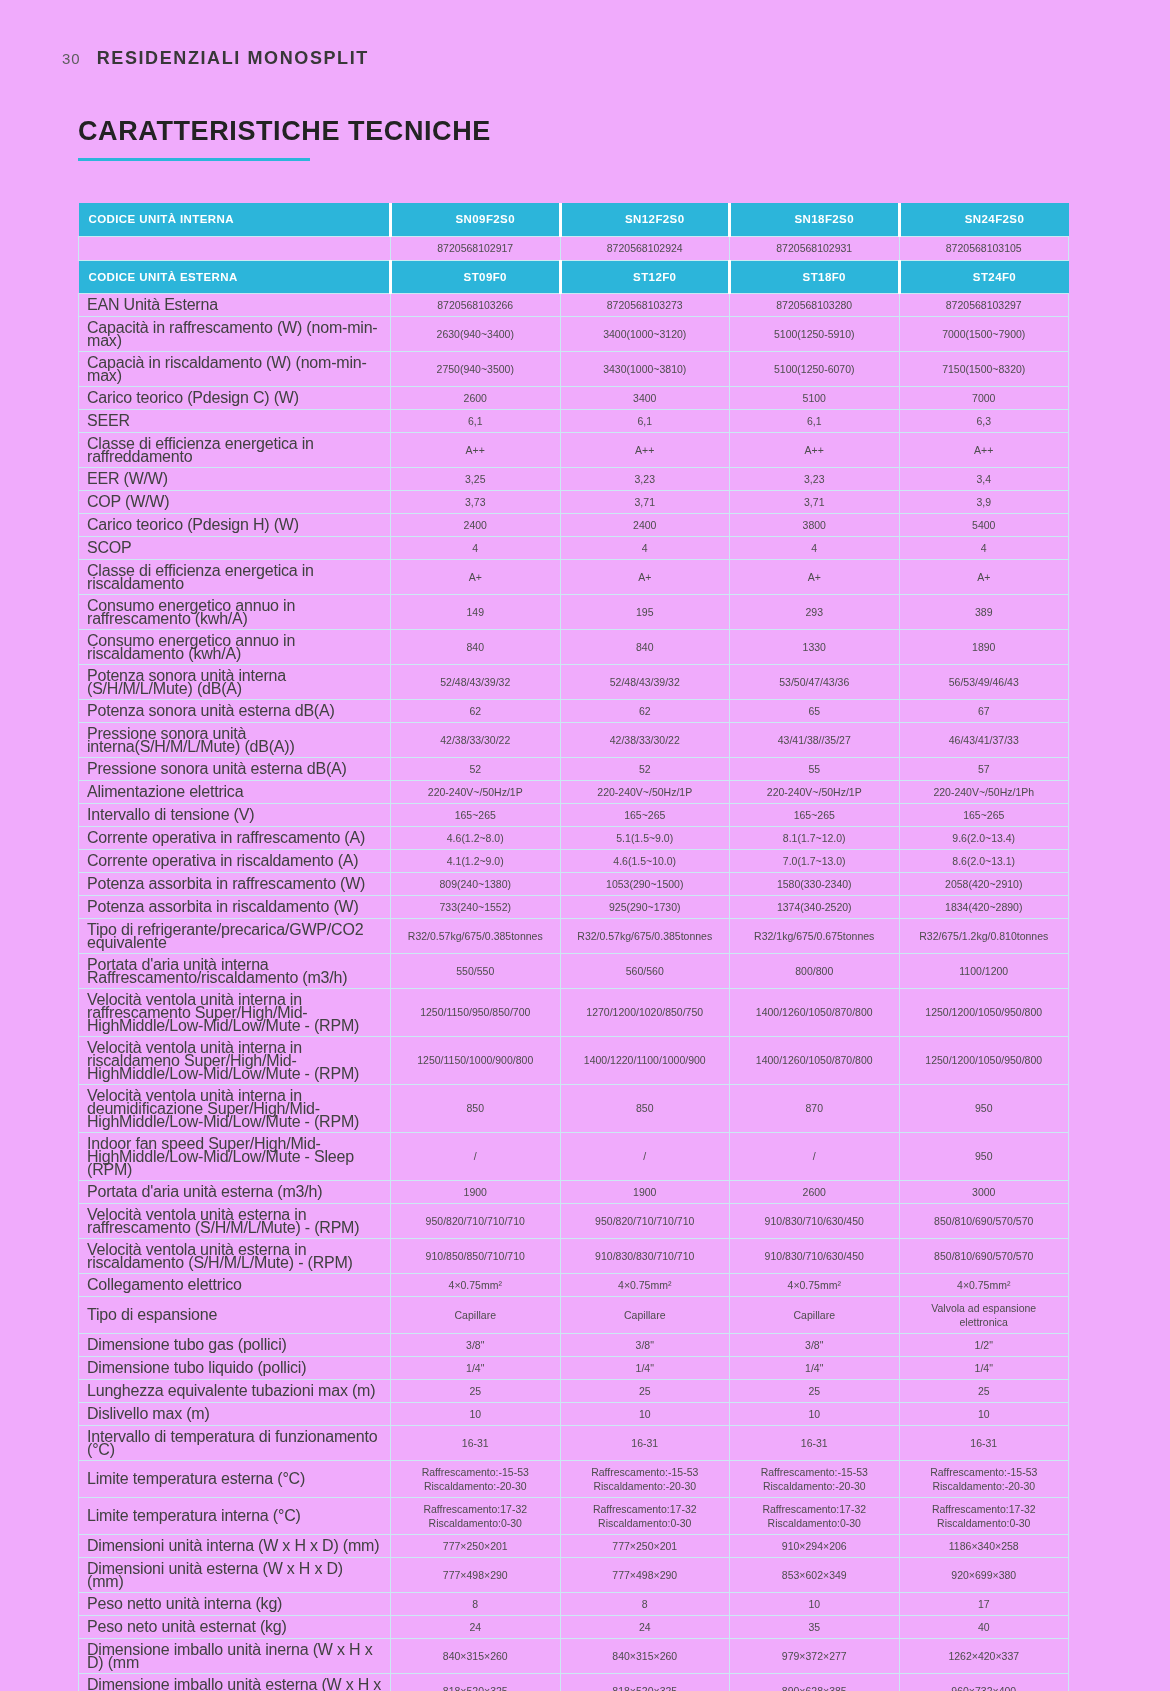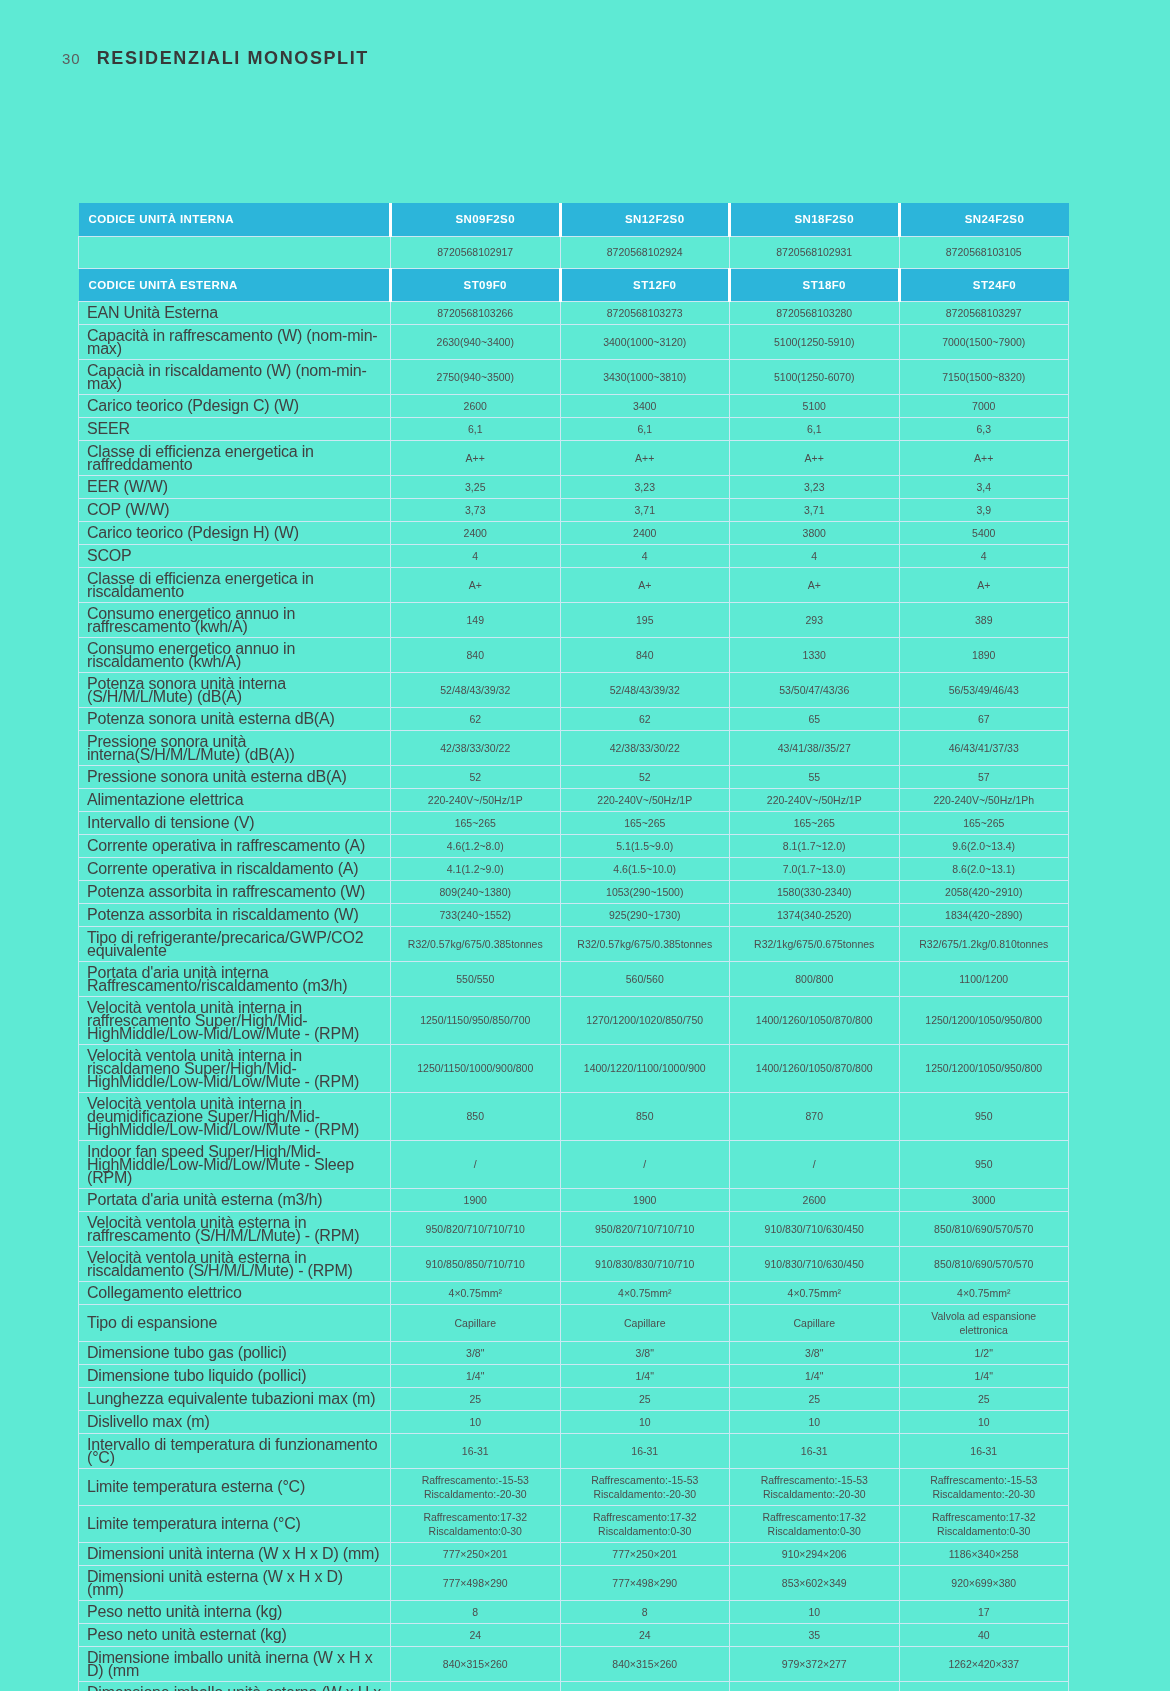--- a/index.html
+++ b/index.html
@@ -1,51 +1,55 @@
 <!DOCTYPE html>
 <html style="--accent: #2cb5da; --row-border: #cbe9f3;"><head>
 <meta charset="utf-8">
 <style>
   :root { --accent:#2cb5da; --row-border:#cbe9f3; --label-color:#414141; --value-color:#4d4d4d; }
   * { margin:0; padding:0; box-sizing:border-box; }
   body { background:#e8e8e8; font-family:"Liberation Sans", sans-serif; }
-  .page { width:1170px; height:1691px; background:#5eead4; position:relative; margin:0 auto; overflow:hidden; }
+  .page { width:1170px; height:1691px; background:#f0abfc; position:relative; margin:0 auto; overflow:hidden; }
 
   .topbar { position:absolute; top:48px; left:62px; display:flex; align-items:baseline; gap:16px; }
   .page-num { font-size:15px; color:#5d5d5d; letter-spacing:1px; }
   .section-name { font-size:18px; font-weight:bold; color:#383838; letter-spacing:1.6px; }
 
   .title-block { position:absolute; top:116px; left:78px; }
   .page-title { font-size:27px; font-weight:bold; color:#232323; letter-spacing:0.6px; }
   .title-underline { width:232px; height:3px; background:var(--accent); margin-top:11px; }
 
   table.spec-table { position:absolute; top:203px; left:78px; width:990px; border-collapse:collapse; table-layout:fixed; }
   col.c-label { width:312px; }
   col.c-val { width:169.5px; }
 
   tr.hdr th { background:var(--accent); color:#ffffff; font-size:11.5px; font-weight:bold; height:33px; letter-spacing:0.4px; text-align:center;padding-left:20px; }
   tr.hdr th.label { text-align:left; padding-left:10px; }
   tr.hdr th + th { border-left:3px solid #ffffff; }
 
   td { border:1px solid var(--row-border); font-size:10.5px; color:var(--value-color); text-align:center; padding:4px 8px; line-height:14px; white-space:pre-line; }
   td.label { text-align:left; color:var(--label-color); font-size:16px; letter-spacing:-0.2px; line-height:13px; }
-  tr.ean td { height:32px;margin-top:32px; }
+  tr.ean td { height:24px;margin-top:32px; }
 
   table.spec-table tr:first-child th { border-top:none; }
 </style>
 </head>
 <body>
 
 <div class="page">
 
   <div class="topbar">
     <span class="page-num">30</span>
     <span class="section-name">RESIDENZIALI MONOSPLIT</span>
   </div>
 
+  <div class="title-block">
+    <div class="page-title">CARATTERISTICHE TECNICHE</div>
+    <div class="title-underline"></div>
+  </div>
 
   <table class="spec-table">
     <colgroup>
       <col class="c-label">
         <col class="c-val">
         <col class="c-val">
         <col class="c-val">
         <col class="c-val">
     </colgroup>
     <tbody>

